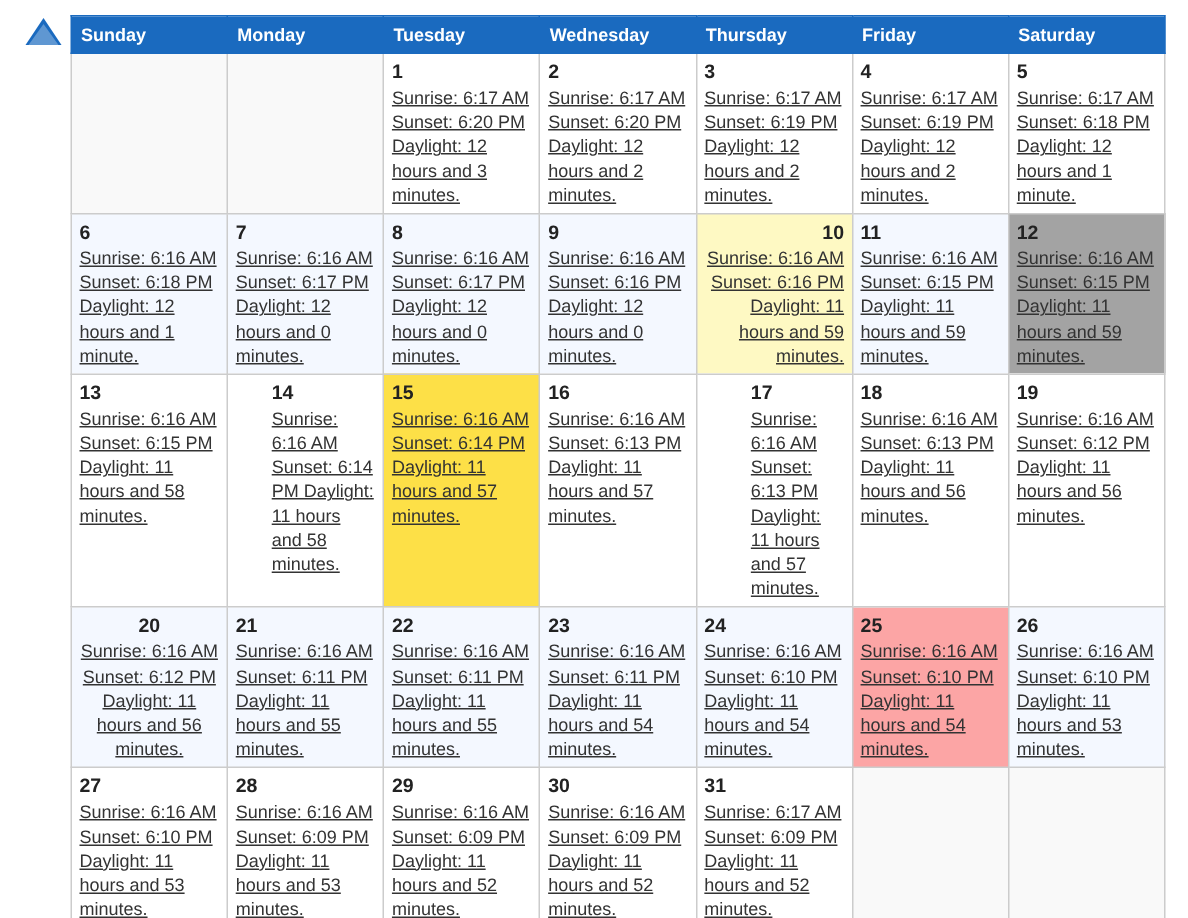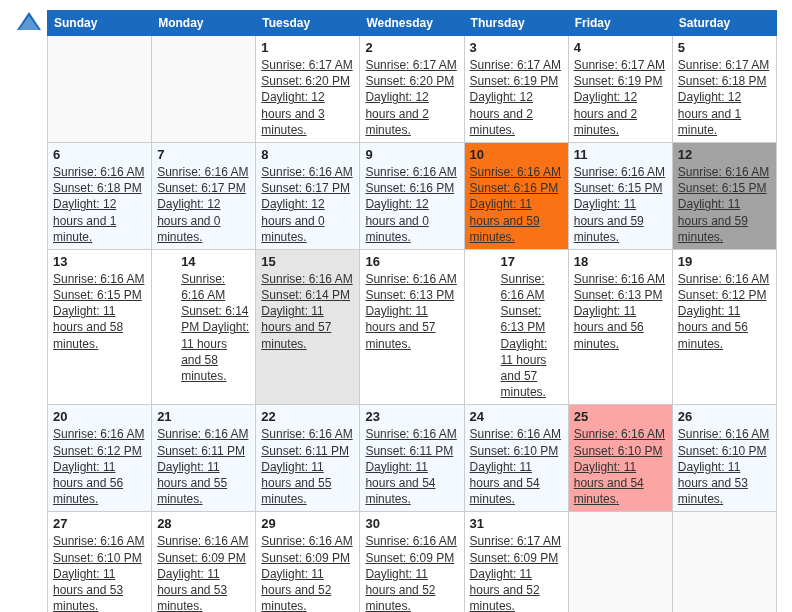--- a/index.html
+++ b/index.html
@@ -196,21 +196,21 @@
             <div class="day-info">Sunrise: 6:16 AM
 Sunset: 6:17 PM
 Daylight: 12 hours and 0 minutes.</div>
           </td>
           <td style="background-color: rgb(244, 248, 255);">
             <span class="day-num">9</span>
             <div class="day-info">Sunrise: 6:16 AM
 Sunset: 6:16 PM
 Daylight: 12 hours and 0 minutes.</div>
           </td>
-          <td style="background-color: #f97316;">
+          <td style="background-color: #fef9c3; text-align: right;">
             <span class="day-num">10</span>
             <div class="day-info">Sunrise: 6:16 AM
 Sunset: 6:16 PM
 Daylight: 11 hours and 59 minutes.</div>
           </td>
           <td style="background-color: rgb(244, 248, 255); margin-top: 20px;">
             <span class="day-num">11</span>
             <div class="day-info">Sunrise: 6:16 AM
 Sunset: 6:15 PM
 Daylight: 11 hours and 59 minutes.</div>
@@ -228,21 +228,21 @@
             <div class="day-info">Sunrise: 6:16 AM
 Sunset: 6:15 PM
 Daylight: 11 hours and 58 minutes.</div>
           </td>
           <td style="background-color: rgb(255, 255, 255); padding-left: 29px;">
             <span class="day-num">14</span>
             <div class="day-info">Sunrise: 6:16 AM
 Sunset: 6:14 PM
 Daylight: 11 hours and 58 minutes.</div>
           </td>
-          <td style="background-color: #e5e5e5; margin-left: 36px;">
+          <td style="background-color: #fde047; margin-left: 36px;">
             <span class="day-num">15</span>
             <div class="day-info">Sunrise: 6:16 AM
 Sunset: 6:14 PM
 Daylight: 11 hours and 57 minutes.</div>
           </td>
           <td style="background-color: rgb(255, 255, 255);">
             <span class="day-num">16</span>
             <div class="day-info">Sunrise: 6:16 AM
 Sunset: 6:13 PM
 Daylight: 11 hours and 57 minutes.</div>
@@ -260,21 +260,21 @@
 Daylight: 11 hours and 56 minutes.</div>
           </td>
           <td style="background-color: rgb(255, 255, 255);">
             <span class="day-num">19</span>
             <div class="day-info">Sunrise: 6:16 AM
 Sunset: 6:12 PM
 Daylight: 11 hours and 56 minutes.</div>
           </td>
         </tr>
         <tr>
-          <td style="background-color: rgb(244, 248, 255);">
+          <td style="background-color: rgb(244, 248, 255); text-align: center;">
             <span class="day-num">20</span>
             <div class="day-info">Sunrise: 6:16 AM
 Sunset: 6:12 PM
 Daylight: 11 hours and 56 minutes.</div>
           </td>
           <td style="background-color: rgb(244, 248, 255);">
             <span class="day-num">21</span>
             <div class="day-info">Sunrise: 6:16 AM
 Sunset: 6:11 PM
 Daylight: 11 hours and 55 minutes.</div>

